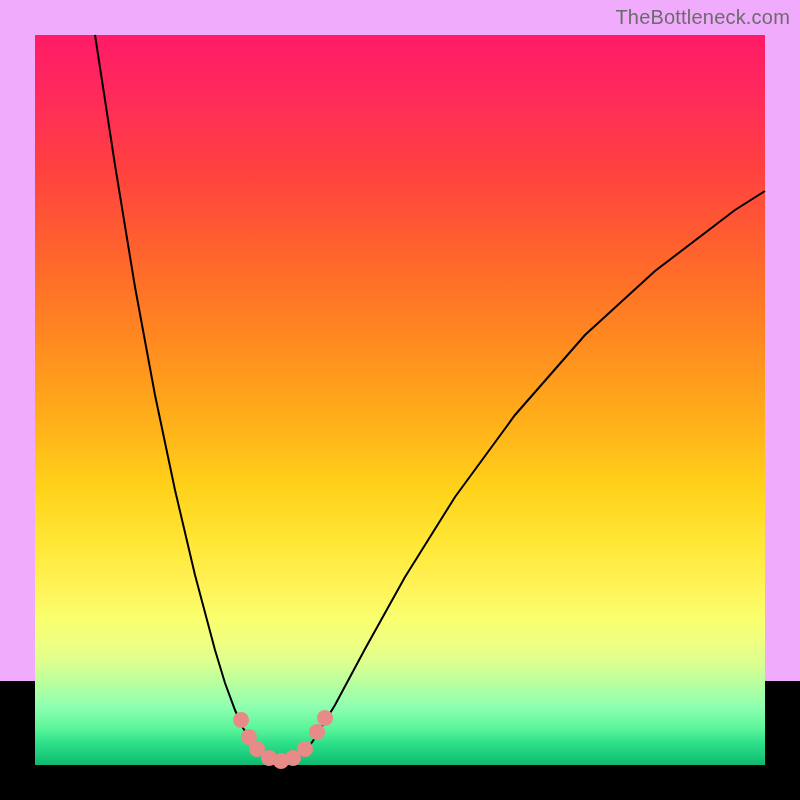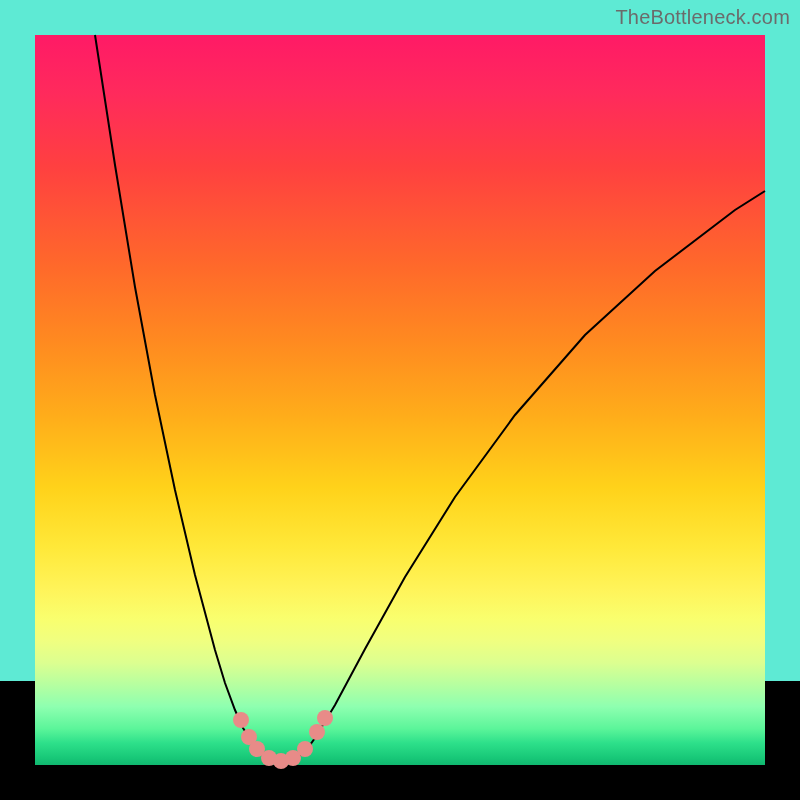--- a/index.html
+++ b/index.html
@@ -10,21 +10,21 @@
     overflow: hidden;
     background: #000;
     font-family: Arial, Helvetica, sans-serif;
   }
   .frame {
     position: absolute;
     left: 0;
     top: 0;
     width: 800px;
     height: 681px;
-    background: #5eead4;
+    background: #f0abfc;
   }
   .plot-area {
     position: absolute;
     left: 35px;
     top: 35px;
     width: 730px;
     height: 730px;
     
     background: linear-gradient(
       to bottom,

